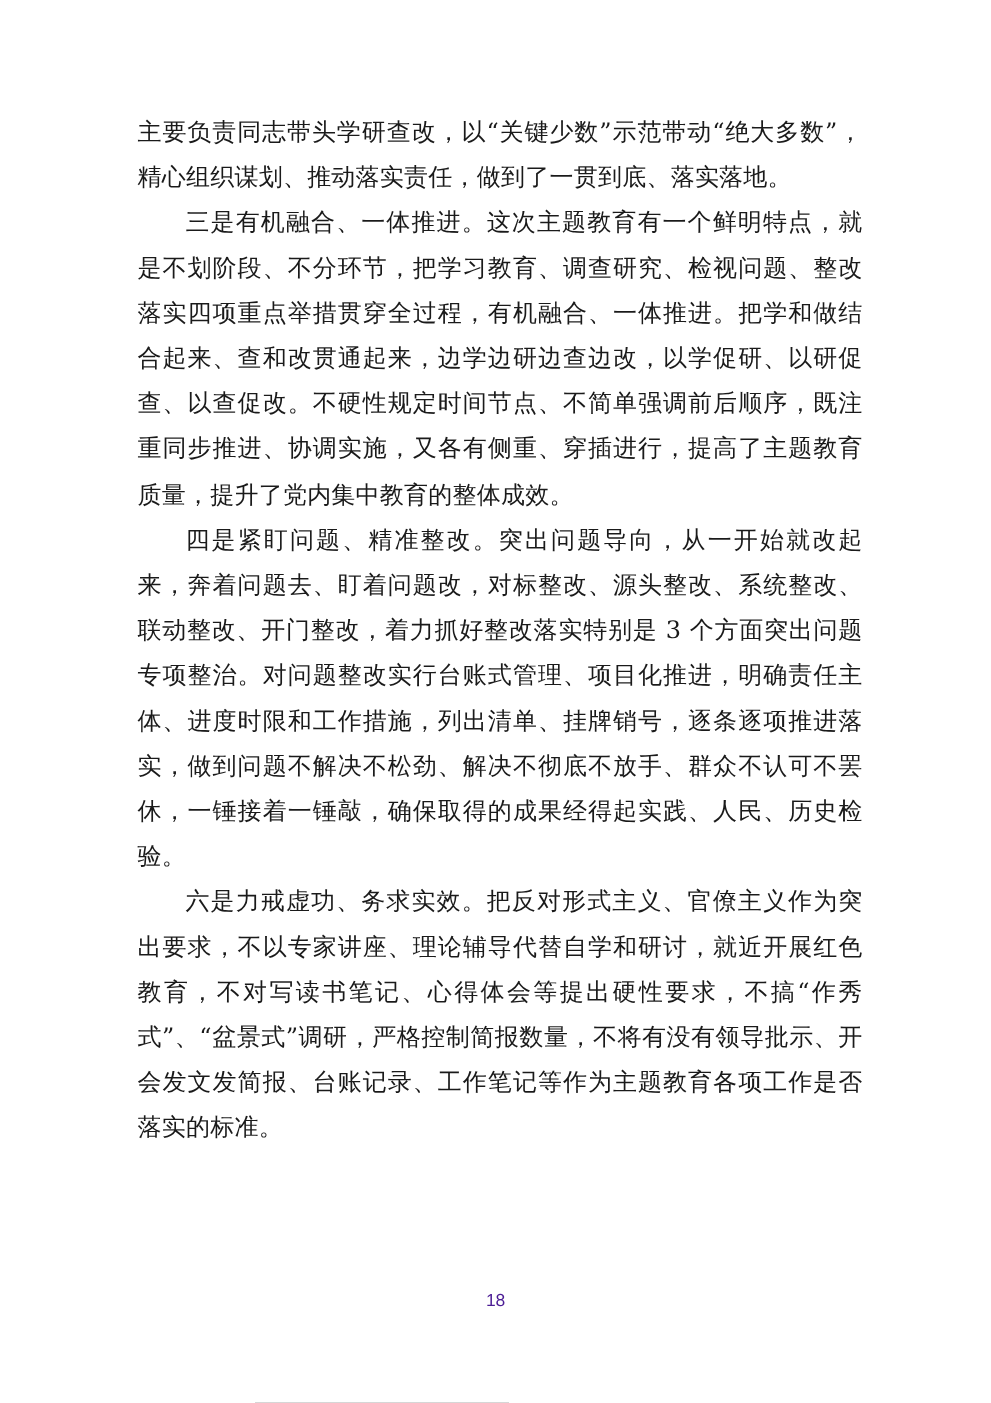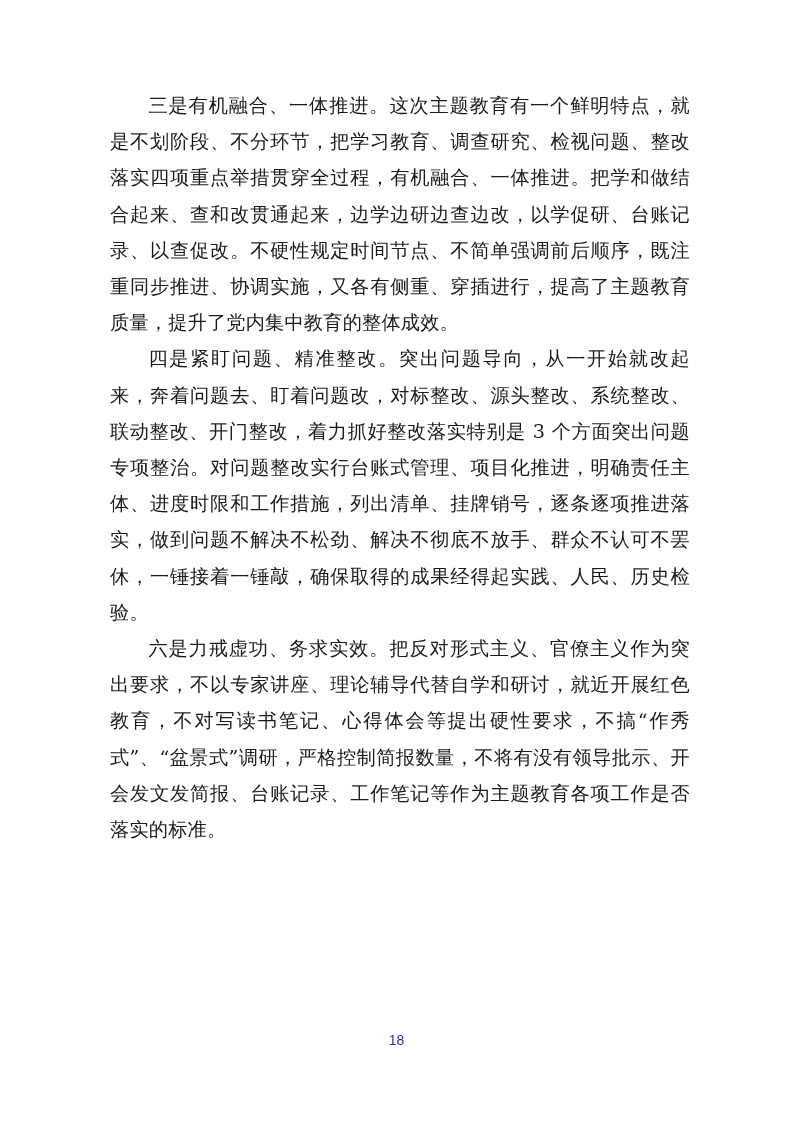--- a/index.html
+++ b/index.html
@@ -47,18 +47,19 @@
     font-size: 14px;
     color: #4c1d95;
     font-family: Liberation Sans, sans-serif;
   }
 </style>
 </head>
 <body>
 
 <div class="page">
   <div class="page-inner">
-    <p class="para indent">三是有机融合、一体推进。这次主题教育有一个鲜明特点，就是不划阶段、不分环节，把学习教育、调查研究、检视问题、整改落实四项重点举措贯穿全过程，有机融合、一体推进。把学和做结合起来、查和改贯通起来，边学边研边查边改，以学促研、台账记录、以查促改。不硬性规定时间节点、不简单强调前后顺序，既注重同步推进、协调实施，又各有侧重、穿插进行，提高了主题教育质量，提升了党内集中教育的整体成效。</p>
+    <p class="para">主要负责同志带头学研查改，以“关键少数”示范带动“绝大多数”，精心组织谋划、推动落实责任，做到了一贯到底、落实落地。</p>
+    <p class="para indent">三是有机融合、一体推进。这次主题教育有一个鲜明特点，就是不划阶段、不分环节，把学习教育、调查研究、检视问题、整改落实四项重点举措贯穿全过程，有机融合、一体推进。把学和做结合起来、查和改贯通起来，边学边研边查边改，以学促研、以研促查、以查促改。不硬性规定时间节点、不简单强调前后顺序，既注重同步推进、协调实施，又各有侧重、穿插进行，提高了主题教育质量，提升了党内集中教育的整体成效。</p>
     <p class="para indent">四是紧盯问题、精准整改。突出问题导向，从一开始就改起来，奔着问题去、盯着问题改，对标整改、源头整改、系统整改、联动整改、开门整改，着力抓好整改落实特别是 3 个方面突出问题专项整治。对问题整改实行台账式管理、项目化推进，明确责任主体、进度时限和工作措施，列出清单、挂牌销号，逐条逐项推进落实，做到问题不解决不松劲、解决不彻底不放手、群众不认可不罢休，一锤接着一锤敲，确保取得的成果经得起实践、人民、历史检验。</p>
     <p class="para indent">六是力戒虚功、务求实效。把反对形式主义、官僚主义作为突出要求，不以专家讲座、理论辅导代替自学和研讨，就近开展红色教育，不对写读书笔记、心得体会等提出硬性要求，不搞“作秀式”、“盆景式”调研，严格控制简报数量，不将有没有领导批示、开会发文发简报、台账记录、工作笔记等作为主题教育各项工作是否落实的标准。</p>
   </div>
   <div class="page-number">18</div>
 </div>
 
 </body></html>

